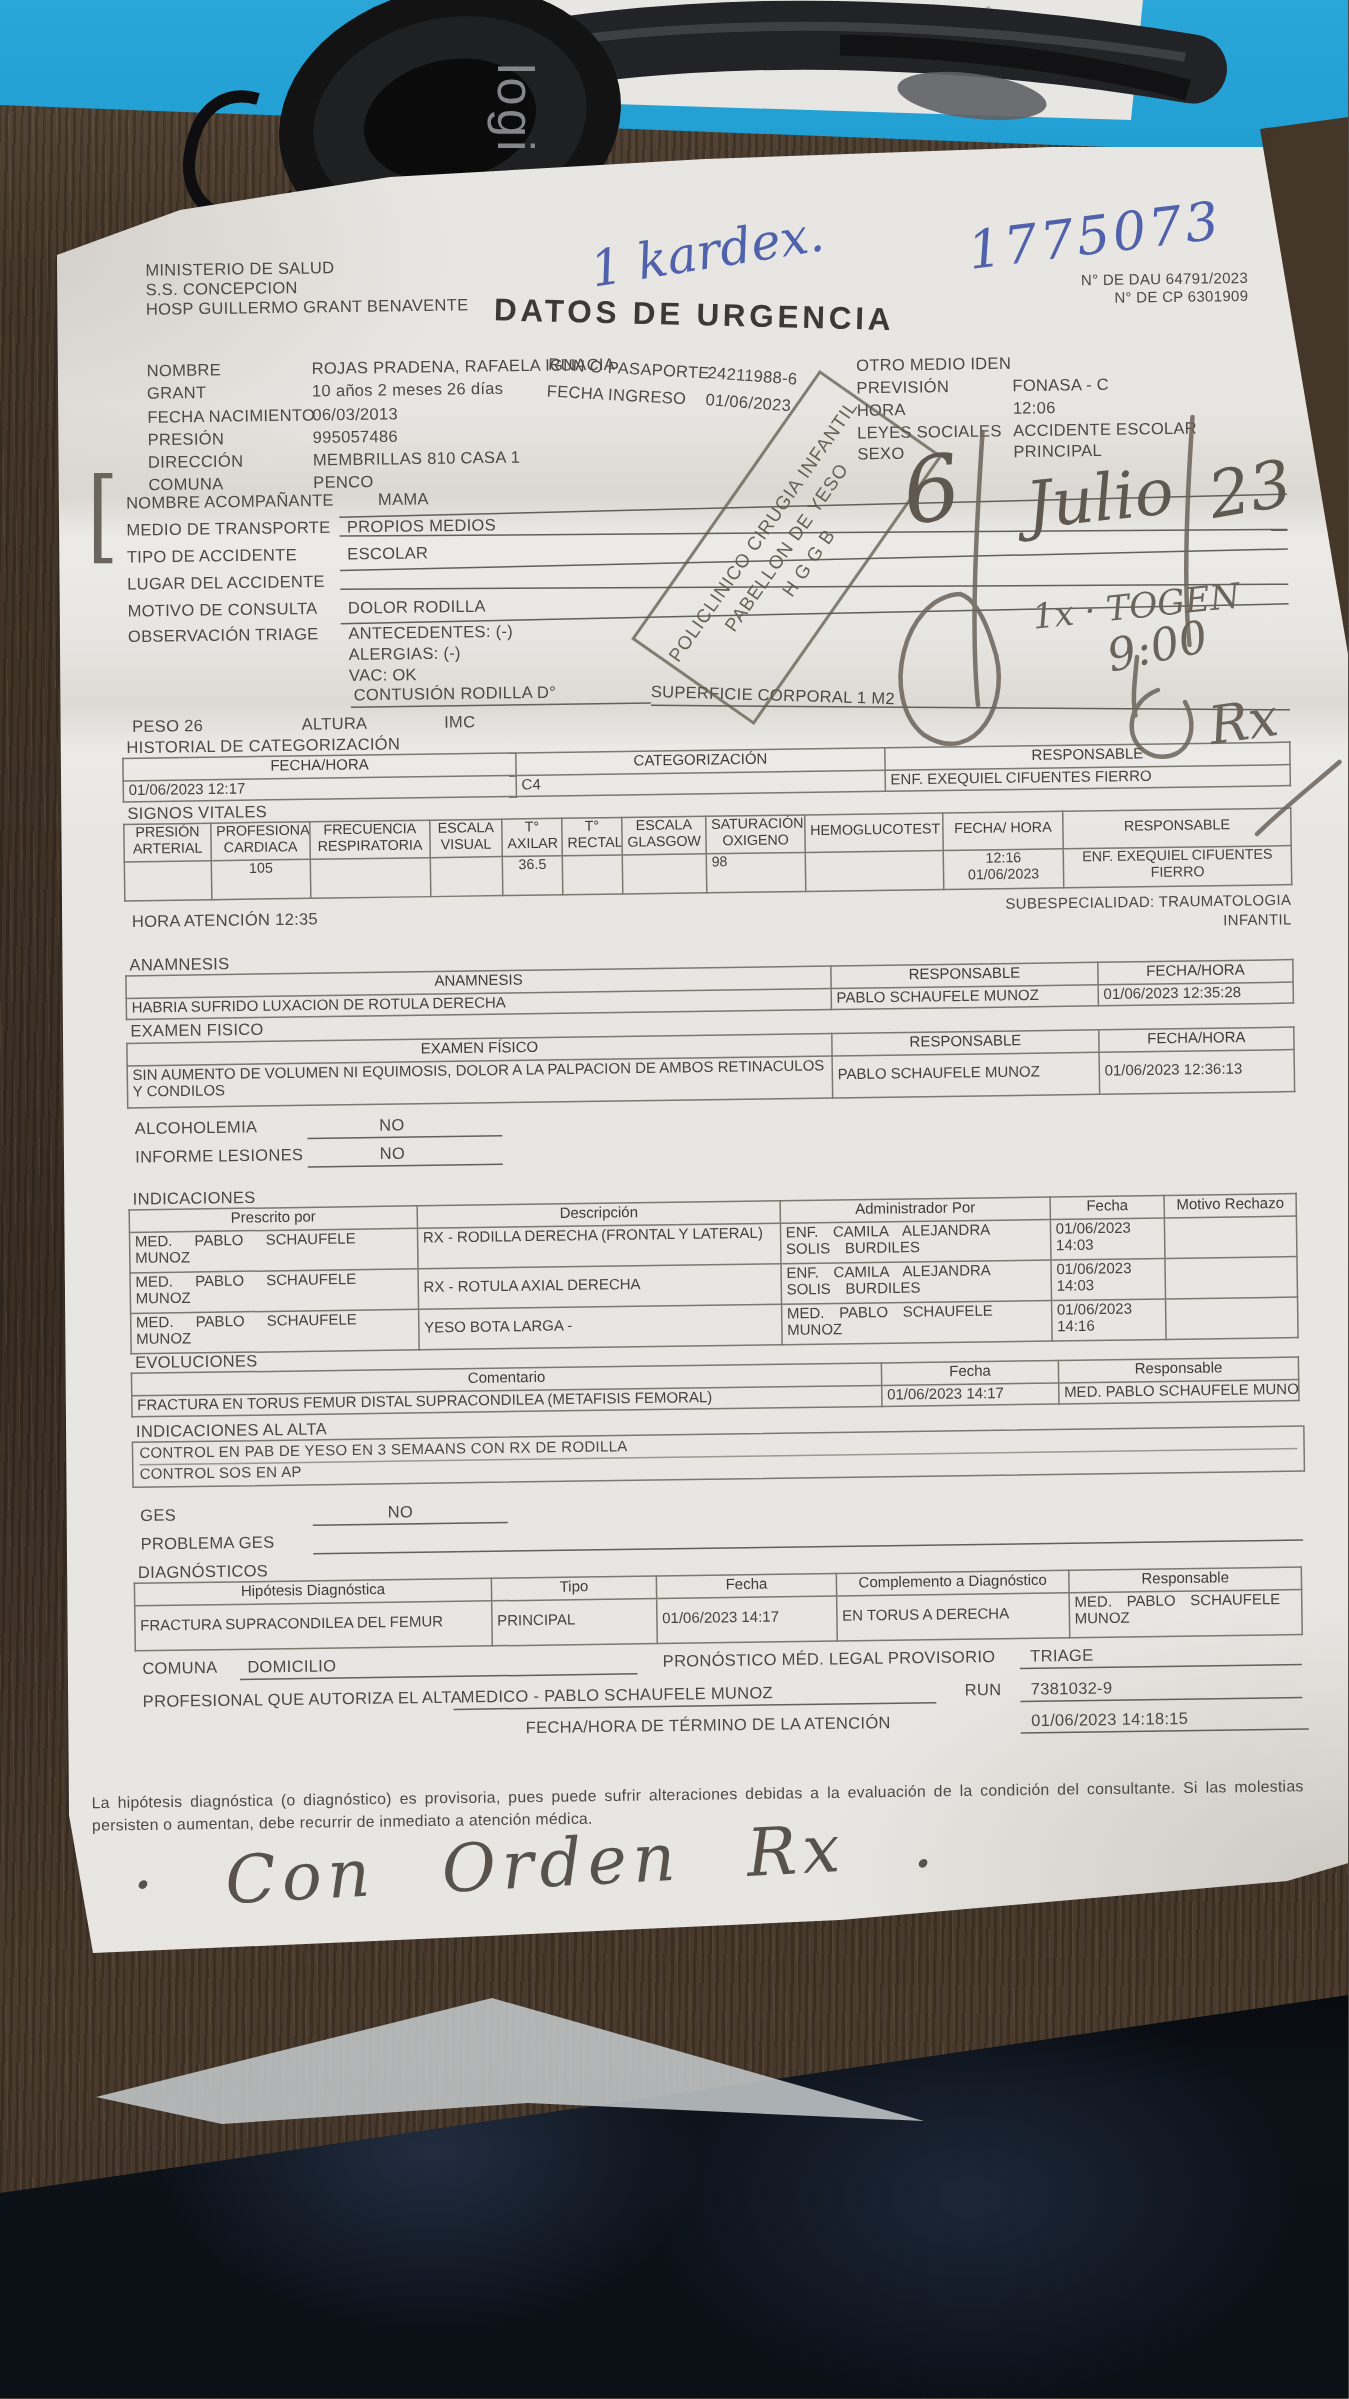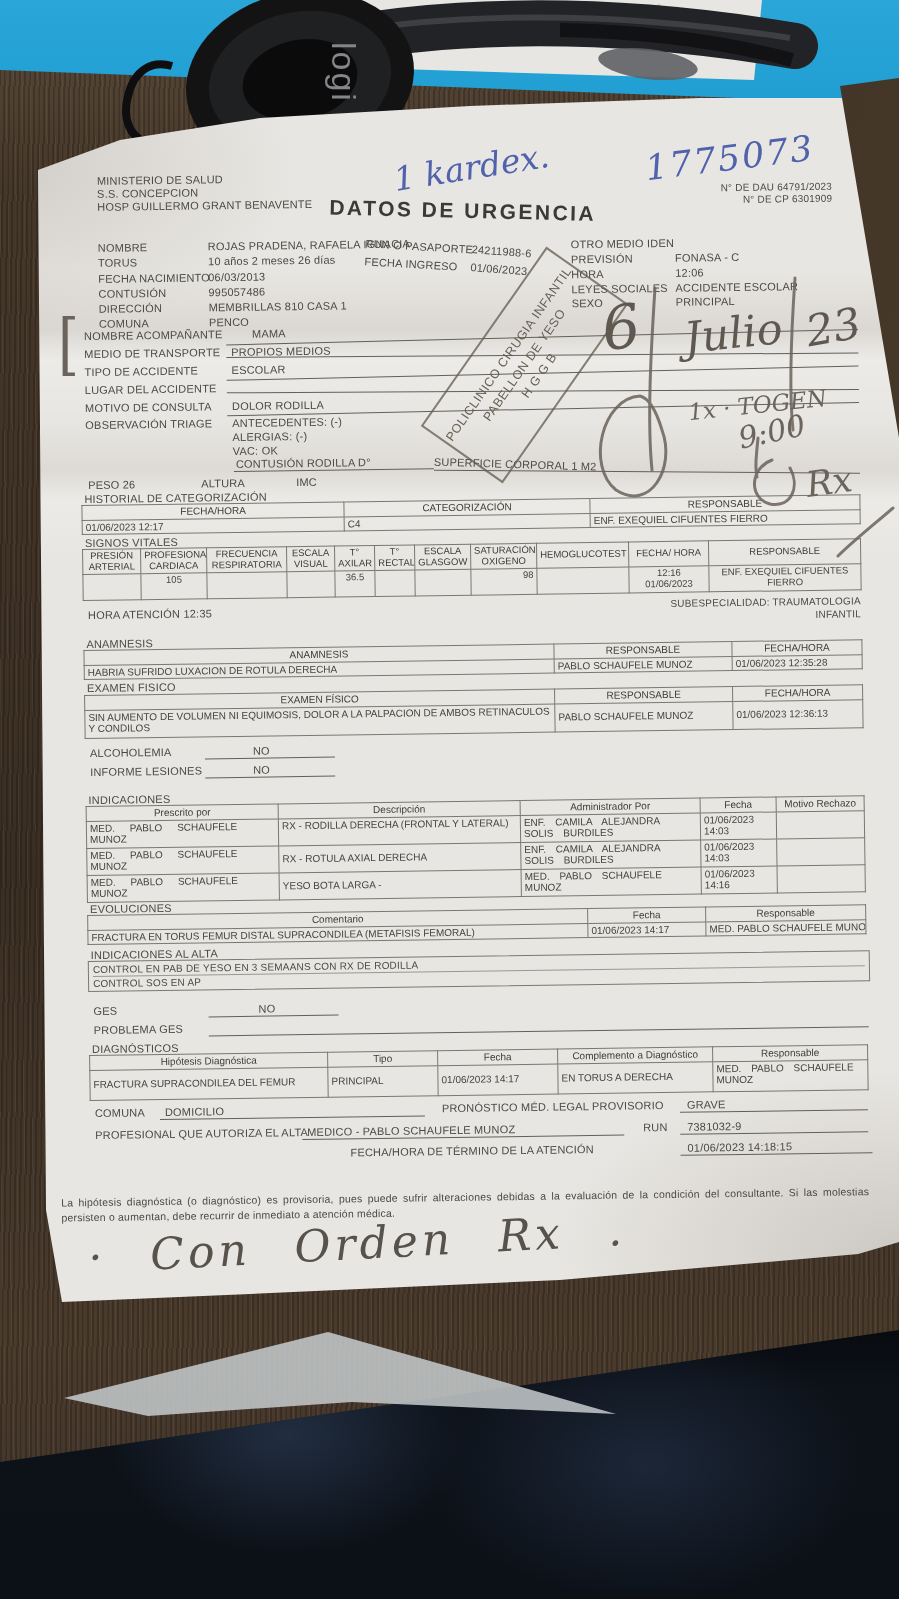--- a/index.html
+++ b/index.html
@@ -101,25 +101,25 @@
 
     <div class="abs lab" style="left:105px;top:170px;">MINISTERIO DE SALUD</div>
     <div class="abs lab" style="left:105px;top:183px;">S.S. CONCEPCION</div>
     <div class="abs lab" style="left:105px;top:196px;">HOSP GUILLERMO GRANT BENAVENTE</div>
     <div class="abs lab sm" style="left:600px;top:186px;width:240px;text-align:right;">N° DE DAU 64791/2023</div>
     <div class="abs lab sm" style="left:600px;top:198px;width:240px;text-align:right;">N° DE CP 6301909</div>
     <div class="abs lab b" style="left:337px;top:199px;font-size:21px;letter-spacing:2.5px;color:#3b3a36;transform:rotate(2.2deg);">DATOS DE URGENCIA</div>
 
     <div class="abs lab" style="left:105px;top:237px;">NOMBRE</div>
     <div class="abs lab" style="left:215px;top:237px;">ROJAS PRADENA, RAFAELA IGNACIA</div>
-    <div class="abs lab" style="left:105px;top:252px;">TORUS</div>
+    <div class="abs lab" style="left:105px;top:252px;">GRANT</div>
     <div class="abs lab" style="left:215px;top:252px;">10 años 2 meses 26 días</div>
     <div class="abs lab" style="left:105px;top:268px;">FECHA NACIMIENTO</div>
     <div class="abs lab" style="left:215px;top:268px;">06/03/2013</div>
-    <div class="abs lab" style="left:105px;top:283px;">CONTUSIÓN</div>
+    <div class="abs lab" style="left:105px;top:283px;">PRESIÓN</div>
     <div class="abs lab" style="left:215px;top:283px;">995057486</div>
     <div class="abs lab" style="left:105px;top:298px;">DIRECCIÓN</div>
     <div class="abs lab" style="left:215px;top:298px;">MEMBRILLAS 810 CASA 1</div>
     <div class="abs lab" style="left:105px;top:313px;">COMUNA</div>
     <div class="abs lab" style="left:215px;top:313px;">PENCO</div>
 
     <div class="abs" style="left:372px;top:240px;transform:rotate(4deg);">
       <div class="lab">RUN O PASAPORTE</div>
       <div class="lab" style="margin-top:6px;">FECHA INGRESO</div>
     </div>
@@ -223,21 +223,21 @@
         <th>RESPONSABLE</th>
       </tr>
       <tr style="height:26px;">
         <td></td>
         <td style="text-align:center;">105</td>
         <td></td>
         <td></td>
         <td style="text-align:center;">36.5</td>
         <td></td>
         <td></td>
-        <td style="text-align:right;">98</td>
+        <td style="text-align:left;">98</td>
         <td></td>
         <td style="text-align:center;">12:16 01/06/2023</td>
         <td style="text-align:center;">ENF. EXEQUIEL CIFUENTES FIERRO</td>
       </tr>
     </tbody>
       </table>
 
     <div class="abs lab" style="left:90px;top:604px;">HORA ATENCIÓN 12:35</div>
     <div class="abs lab sm" style="left:625px;top:600px;width:238px;text-align:right;white-space:normal;line-height:1.3;">SUBESPECIALIDAD: TRAUMATOLOGIA INFANTIL</div>
 
@@ -388,21 +388,21 @@
         <td style="vertical-align:middle;">EN TORUS A DERECHA</td>
         <td class="jus2">MED. PABLO SCHAUFELE MUNOZ</td>
       </tr>
     </tbody>
       </table>
 
     <div class="abs lab" style="left:90px;top:1102px;">COMUNA</div>
     <div class="abs lab" style="left:160px;top:1102px;">DOMICILIO</div>
     <div class="ul" style="left:155px;top:1115px;width:265px;"></div>
     <div class="abs lab" style="left:437px;top:1102px;">PRONÓSTICO MÉD. LEGAL PROVISORIO</div>
-    <div class="abs lab" style="left:682px;top:1102px;">GRAVE</div>
+    <div class="abs lab" style="left:682px;top:1102px;">TRIAGE</div>
     <div class="ul" style="left:675px;top:1115px;width:188px;"></div>
 
     <div class="abs lab" style="left:90px;top:1124px;">PROFESIONAL QUE AUTORIZA EL ALTA</div>
     <div class="abs lab" style="left:302px;top:1124px;">MEDICO - PABLO SCHAUFELE MUNOZ</div>
     <div class="ul" style="left:297px;top:1137px;width:322px;"></div>
     <div class="abs lab" style="left:638px;top:1124px;">RUN</div>
     <div class="abs lab" style="left:682px;top:1124px;">7381032-9</div>
     <div class="ul" style="left:675px;top:1137px;width:188px;"></div>
 
     <div class="abs lab" style="left:345px;top:1145px;">FECHA/HORA DE TÉRMINO DE LA ATENCIÓN</div>

